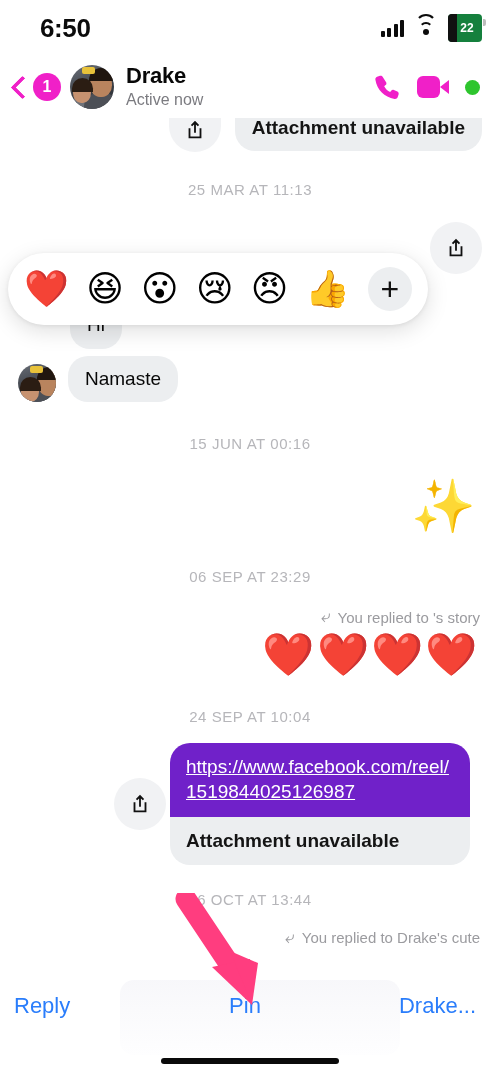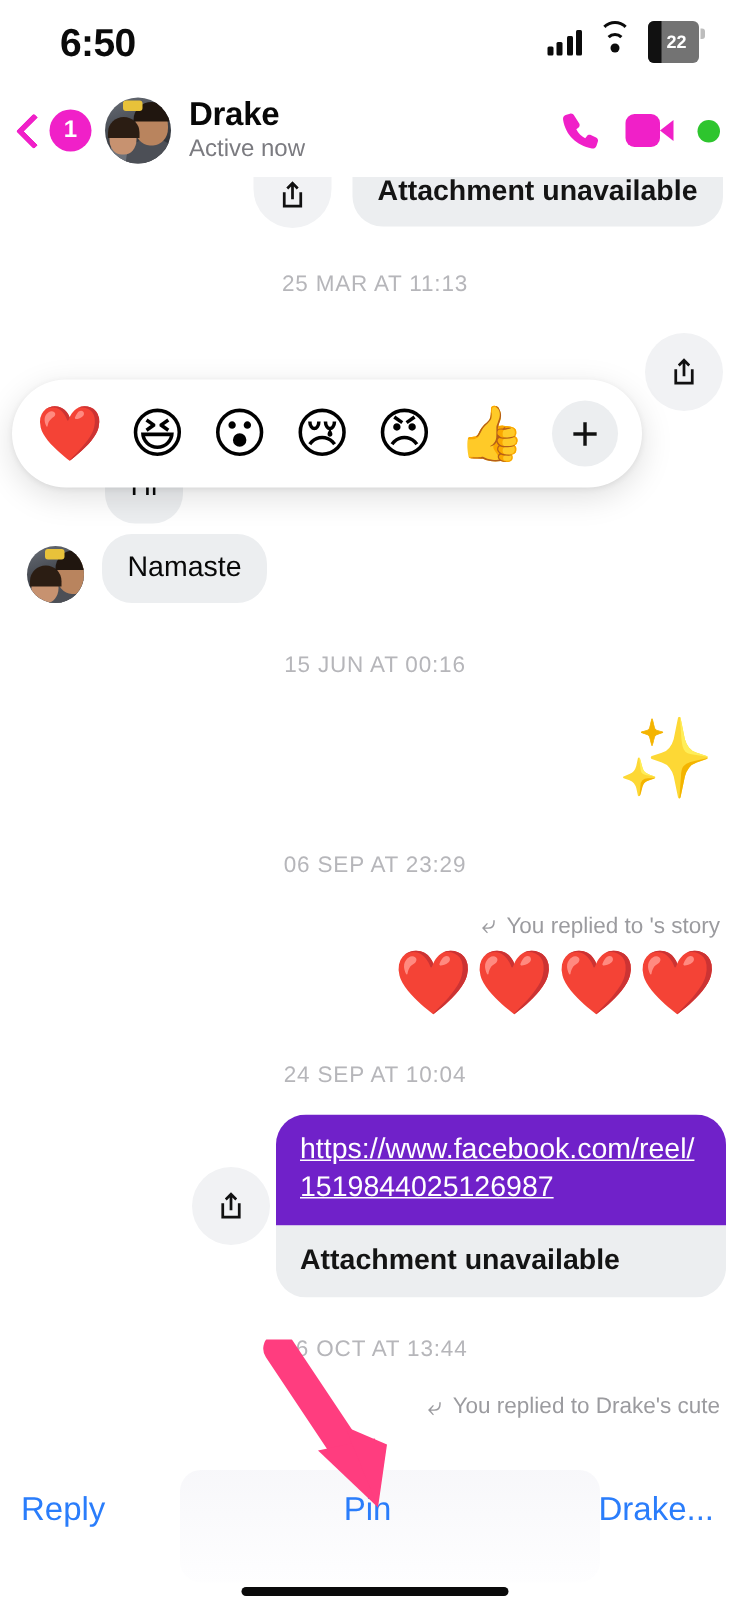--- a/index.html
+++ b/index.html
@@ -8,38 +8,38 @@
     font-family:"Liberation Sans","DejaVu Sans",sans-serif;
     background:#ffffff;
     overflow:hidden;
     position:relative;
   }
   #phone { width:500px; height:1080px; position:relative; background:#fff; overflow:hidden; }
 
   
   .statusbar {
     height:56px; display:flex; align-items:center;
-    justify-content:space-between; padding:0 34px 0 40px;
+    justify-content:space-between; padding:0 18px 0 40px;
     background:#fff; position:relative; z-index:40;
   }
   .status-time { font-size:26px; font-weight:700; color:#0b0b0b; letter-spacing:-0.4px; }
   .status-right { display:flex; align-items:center; gap:11px; }
   .sig { display:flex; align-items:flex-end; gap:2.5px; height:17px; }
   .sig i { display:block; width:4px; background:#0b0b0b; border-radius:1px; }
   .sig i:nth-child(1){height:6px;} .sig i:nth-child(2){height:9px;}
   .sig i:nth-child(3){height:13px;} .sig i:nth-child(4){height:17px;}
   .wifi { width:22px; height:17px; position:relative; }
   .wifi b { position:absolute; left:50%; bottom:1px; transform:translateX(-50%);
             border:2.6px solid #0b0b0b; border-bottom-color:transparent;
             border-left-color:transparent; border-right-color:transparent;
             border-radius:50%; }
   .wifi b:nth-child(1){ width:22px; height:22px; }
   .wifi b:nth-child(2){ width:14px; height:14px; }
   .wifi b:nth-child(3){ width:6px;  height:6px; background:#0b0b0b; border:none; border-radius:50%; bottom:2px;}
-  .batt { width:34px; height:28px; border-radius:4px; background:#737373;
+  .batt { width:34px; height:28px; border-radius:4px; background:#15803d;
           position:relative; display:flex; align-items:center; }
   .batt::after { content:""; position:absolute; right:-4px; top:5px; width:3px;
                  height:7px; background:#bdbdbd; border-radius:0 2px 2px 0; }
   .batt .lvl { position:absolute; left:0; top:0; bottom:0; width:9px;
                background:#111; border-radius:4px 0 0 4px; }
   .batt .num { position:relative; z-index:2; width:100%; text-align:center;
                font-size:12px; font-weight:700; color:#fff; padding-left:4px; }
 
   
   .header {
@@ -96,21 +96,21 @@
   .replied { font-size:15px; color:#9b9b9f; display:flex; align-items:center;
              justify-content:flex-end; gap:7px; padding-right:20px; }
   .replied .arr { color:#9b9b9f; font-size:17px; transform:scaleX(-1); display:inline-block; }
   .emoji-run { text-align:right; padding-right:20px; font-size:42px; letter-spacing:2px;
                line-height:1; }
   .sparkle { text-align:right; padding-right:24px; font-size:52px; line-height:1; }
 
   .sharebtn { width:52px; height:52px; border-radius:50%; background:#f1f2f4;
               display:flex; align-items:center; justify-content:center; flex:none; cursor:pointer; }
 
-  .linkwrap { display:flex; align-items:center; justify-content:flex-end; gap:4px; padding:0 16px; }
+  .linkwrap { display:flex; align-items:center; justify-content:flex-end; gap:4px; padding:0 30px; }
   .linkcard { width:300px; border-radius:20px; overflow:hidden; }
   .linkcard .url { background:#7021c9; color:#fff; font-size:19px; padding:11px 16px 12px;
                    line-height:1.32; text-decoration:underline; word-break:break-all; cursor:pointer; }
   .linkcard .att { background:#eceef0; color:#141414; font-weight:700; font-size:19px;
                    padding:13px 16px; }
 
   .socute { background:#4b20b0; color:#fff; border-radius:21px; font-size:21px;
             font-weight:700; padding:9px 20px; display:inline-block; }
 
   

